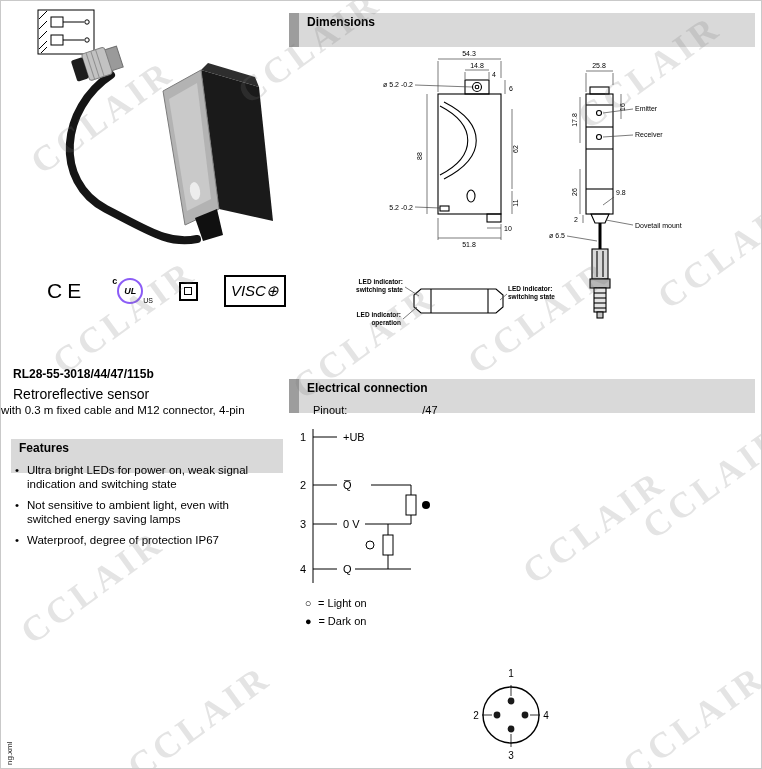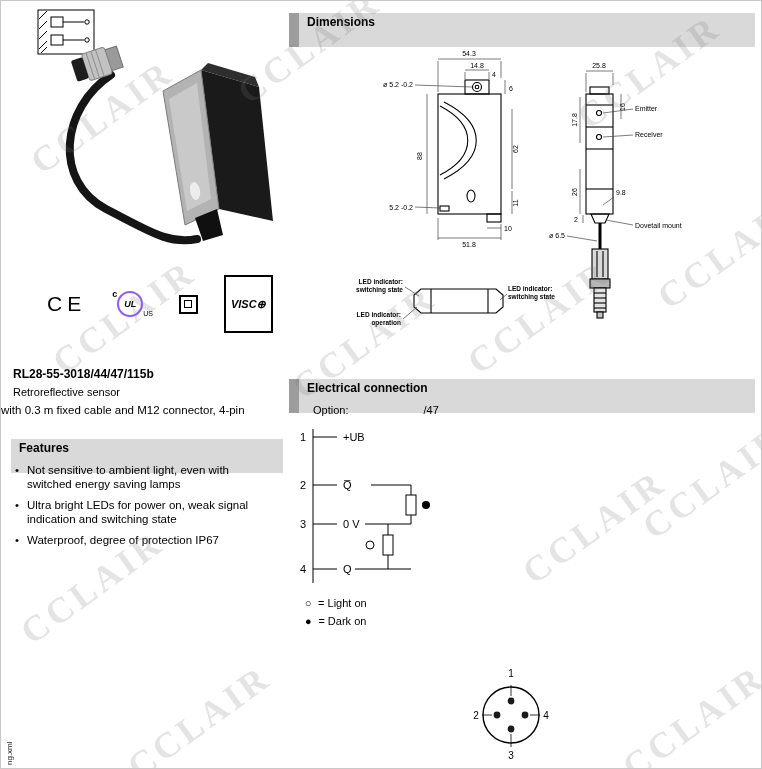--- a/index.html
+++ b/index.html
@@ -15,21 +15,21 @@
   .features li::before{content:"\2022";position:absolute;left:2px;}
   .certs{display:flex;align-items:center;gap:26px;}
   .ce{font-size:21px;letter-spacing:5px;}
   .ulmark{display:flex;align-items:flex-start;}
   .ul-c{font-size:9px;font-weight:bold;margin-top:-2px;}
   .ul-circle{display:inline-block;width:22px;height:22px;border:2px solid #8b5cf6;border-radius:50%;
         text-align:center;line-height:22px;font-size:9px;font-weight:bold;font-style:italic;}
   .ul-us{font-size:7px;align-self:flex-end;}
   .class2{width:15px;height:15px;border:2px solid #000;display:flex;align-items:center;justify-content:center;}
   .class2 .inner{width:6px;height:6px;border:1.5px solid #000;display:block;}
-  .visco{border:2px solid #000;padding:17px 5px;font-weight:bold;font-style:italic;font-size:11px;line-height:20px;}
+  .visco{border:2px solid #000;padding:4px 5px;font-weight:normal;font-style:italic;font-size:15px;line-height:20px;}
   .wm{position:absolute;transform:rotate(-36deg);font-size:36px;font-weight:bold;letter-spacing:4px;
       color:rgba(120,120,120,0.20);z-index:9;pointer-events:none;font-family:"Liberation Serif",serif;}
   .legend-row{margin-bottom:2px;text-align:center;}
   .legend-row .sym{display:inline-block;width:14px;}
 </style>
 </head>
 <body>
 
 <div class="page">
 
@@ -90,27 +90,27 @@
       <span class="ul-circle">UL</span>
       <span class="ul-us">US</span>
     </div>
     <div class="class2">
         <span class="inner"></span>
       </div>
     <div class="visco">VISC⊕</div>
   </div>
 
   <div class="abs bold" style="left:12px;top:366px;font-size:12px">RL28-55-3018/44/47/115b</div>
-  <div class="abs" style="left:12px;top:385px;font-size:11px">Retroreflective sensor</div>
+  <div class="abs" style="left:12px;top:385px;font-size:14px">Retroreflective sensor</div>
   <div class="abs" style="left:0;top:402px;width:250px;font-size:11.5px;line-height:14px">with 0.3 m fixed cable and M12 connector, 4-pin</div>
 
   <div class="section-header" style="left:10px;top:438px;width:272px">Features</div>
   <ul class="abs features" style="left:12px;top:462px;width:262px">
+    <li>Ultra bright LEDs for power on, weak signal indication and switching state</li>
     <li>Not sensitive to ambient light, even with switched energy saving lamps</li>
-    <li>Ultra bright LEDs for power on, weak signal indication and switching state</li>
     <li>Waterproof, degree of protection IP67</li>
   </ul>
 
   <div class="abs" style="left:4px;top:764px;transform-origin:0 0;transform:rotate(-90deg);font-size:8px;color:#222">ng.xml</div>
 
   <div class="section-header hdr-accent" style="left:288px;top:12px;width:466px">Dimensions</div>
 
   <svg class="abs" style="left:290px;top:38px" width="464" height="334" viewBox="0 0 464 334" font-family="Liberation Sans, sans-serif">
 
     <g stroke="#000" stroke-width="1.1" fill="none">
@@ -212,21 +212,21 @@
       <text x="110" y="278" text-anchor="end">LED indicator:</text>
       <text x="110" y="286" text-anchor="end">operation</text>
       <text x="217" y="252">LED indicator:</text>
       <text x="217" y="260">switching state</text>
     </g>
   </svg>
 
   <div class="section-header hdr-accent" style="left:288px;top:378px;width:466px">Electrical connection</div>
 
   <div class="abs" style="left:312px;top:403px;font-size:11px">
-    <span>Option:</span>
+    <span>Pinout:</span>
     <span style="margin-left:72px">/47</span>
   </div>
 
   <svg class="abs" style="left:292px;top:422px" width="240" height="172" viewBox="0 0 240 172" font-family="Liberation Sans, sans-serif">
     <g stroke="#000" stroke-width="1" fill="none">
       <line x1="20" y1="6" x2="20" y2="160"></line>
       <line x1="20" y1="14" x2="44" y2="14"></line>
       <line x1="20" y1="62" x2="44" y2="62"></line>
       <line x1="20" y1="101" x2="44" y2="101"></line>
       <line x1="20" y1="146" x2="44" y2="146"></line>

